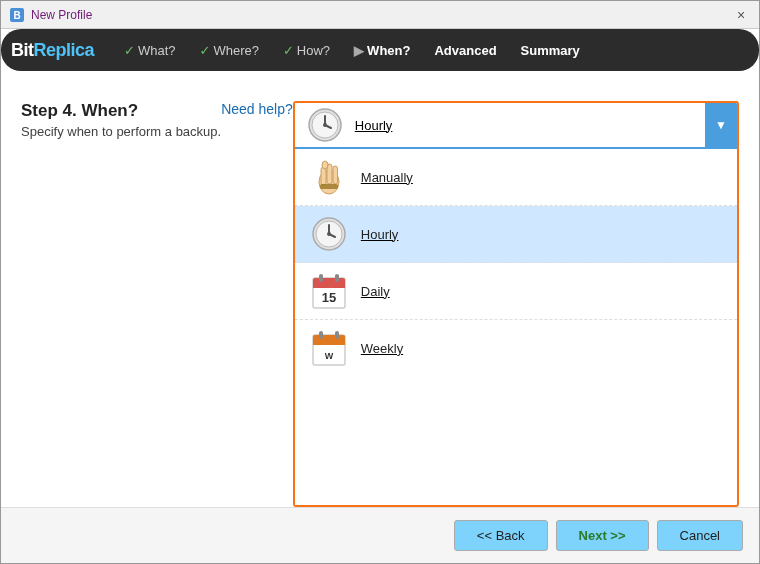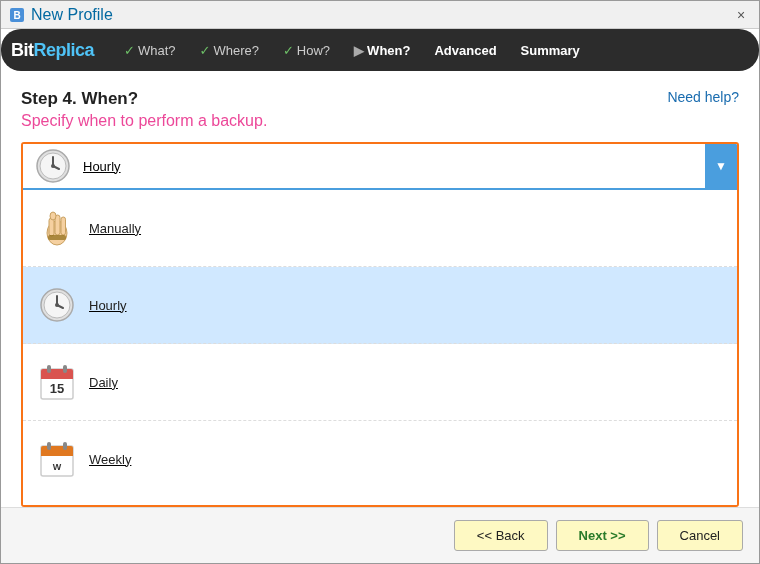--- a/index.html
+++ b/index.html
@@ -28,22 +28,22 @@
       border-bottom: 1px solid #ccc;
       flex-shrink: 0;
     }
     .title-bar-icon {
       width: 16px;
       height: 16px;
       margin-right: 6px;
     }
     .title-bar-text {
       flex: 1;
-      font-size: 16px;
-      color: #0369a1;
+      font-size: 12px;
+      color: #701a75;
     }
     .title-bar-close {
       width: 20px;
       height: 20px;
       display: flex;
       align-items: center;
       justify-content: center;
       font-size: 14px;
       cursor: pointer;
       color: #555;
@@ -81,37 +81,38 @@
       gap: 3px;
     }
     .nav-item.completed .check { color: #6dbf67; }
     .nav-item.active { color: #fff; font-weight: 600; }
     .nav-item.active .arrow { color: #aaa; }
     .nav-item.bold { color: #fff; font-weight: 600; }
     .content-area {
       flex: 1;
       padding: 18px 20px 0 20px;
       display: flex;
-      flex-direction: column;
+      flex-direction: row;
       overflow: hidden;
+      margin-top: 12px;
     }
     .step-header {
       display: flex;
       justify-content: space-between;
       align-items: flex-start;
       margin-bottom: 12px;
     }
     .step-title {
       font-size: 17px;
       font-weight: 600;
       color: #222;
     }
     .step-subtitle {
-      color: #ec4899;
-      font-size: 16px;
+      color: #404040;
+      font-size: 13px;
       margin-top: 3px;
     }
     .need-help {
       color: #1a6caf;
       font-size: 14px;
       cursor: pointer;
       text-decoration: none;
     }
     .dropdown-container {
       border: 2px solid #f97316;
@@ -148,21 +149,21 @@
     }
     .dropdown-list {
       flex: 1;
       overflow-y: auto;
       background: #fff;
     }
     .dropdown-item {
       display: flex;
       align-items: center;
       gap: 12px;
-      padding: 18px 14px;
+      padding: 8px 14px;
       border-bottom: 1px dashed #ddd;
       cursor: pointer;
       min-height: 56px;
     }
     .dropdown-item.selected {
       background: #d0e8ff;
     }
     .dropdown-item:last-child {
       border-bottom: none;
     }
@@ -188,21 +189,21 @@
       padding: 0 16px;
       gap: 8px;
       flex-shrink: 0;
     }
     .btn {
       padding: 7px 22px;
       font-size: 13px;
       border: 1px solid #aaa;
       border-radius: 3px;
       cursor: pointer;
-      background: #fef9c3;
+      background: #7dd3fc;
       color: #222;
     }
     .btn-next {
       color: #2a7b2a;
       font-weight: 600;
       border-color: #aaa;
     }
     .btn-cancel {
       color: #222;
     }

